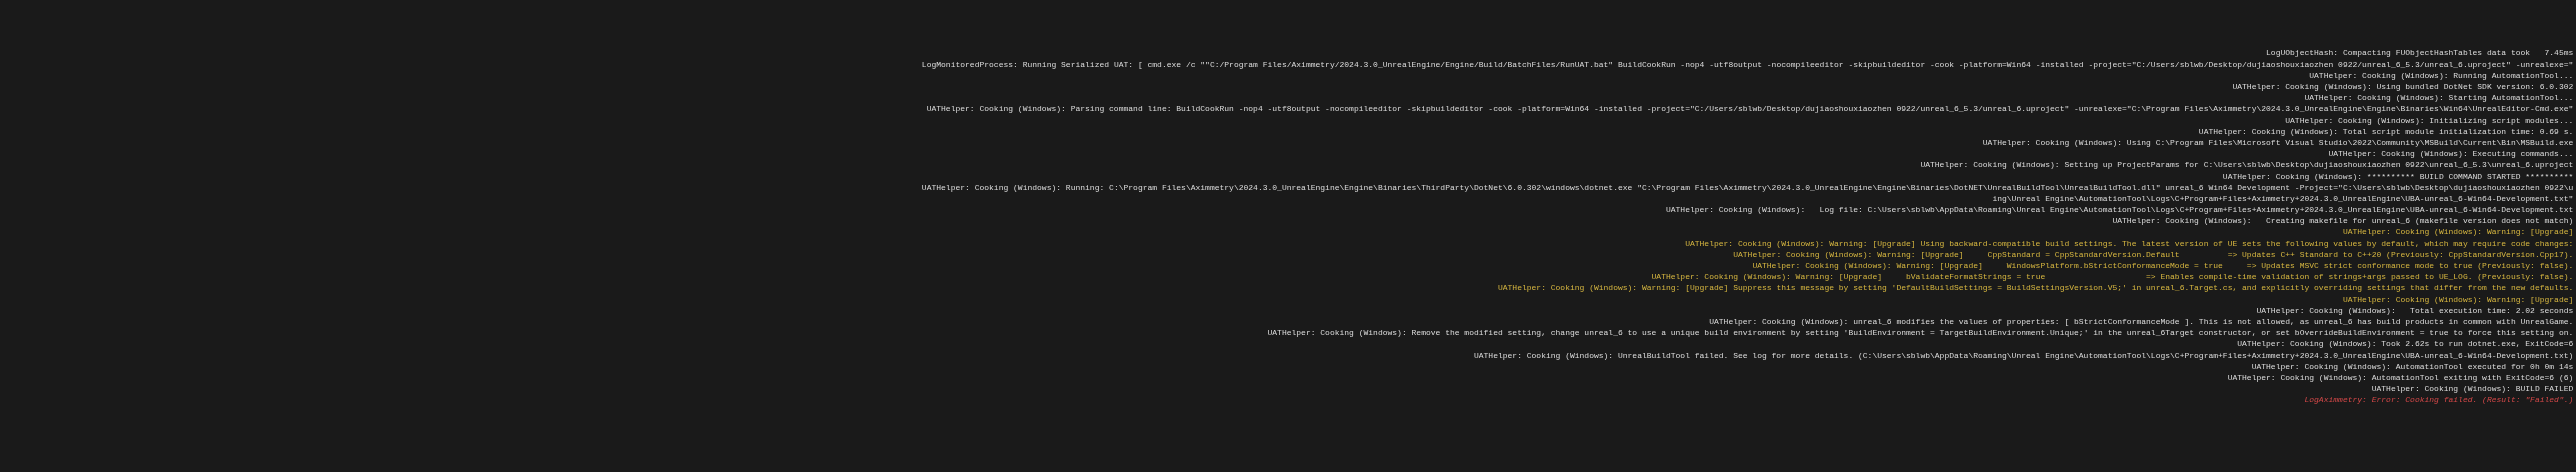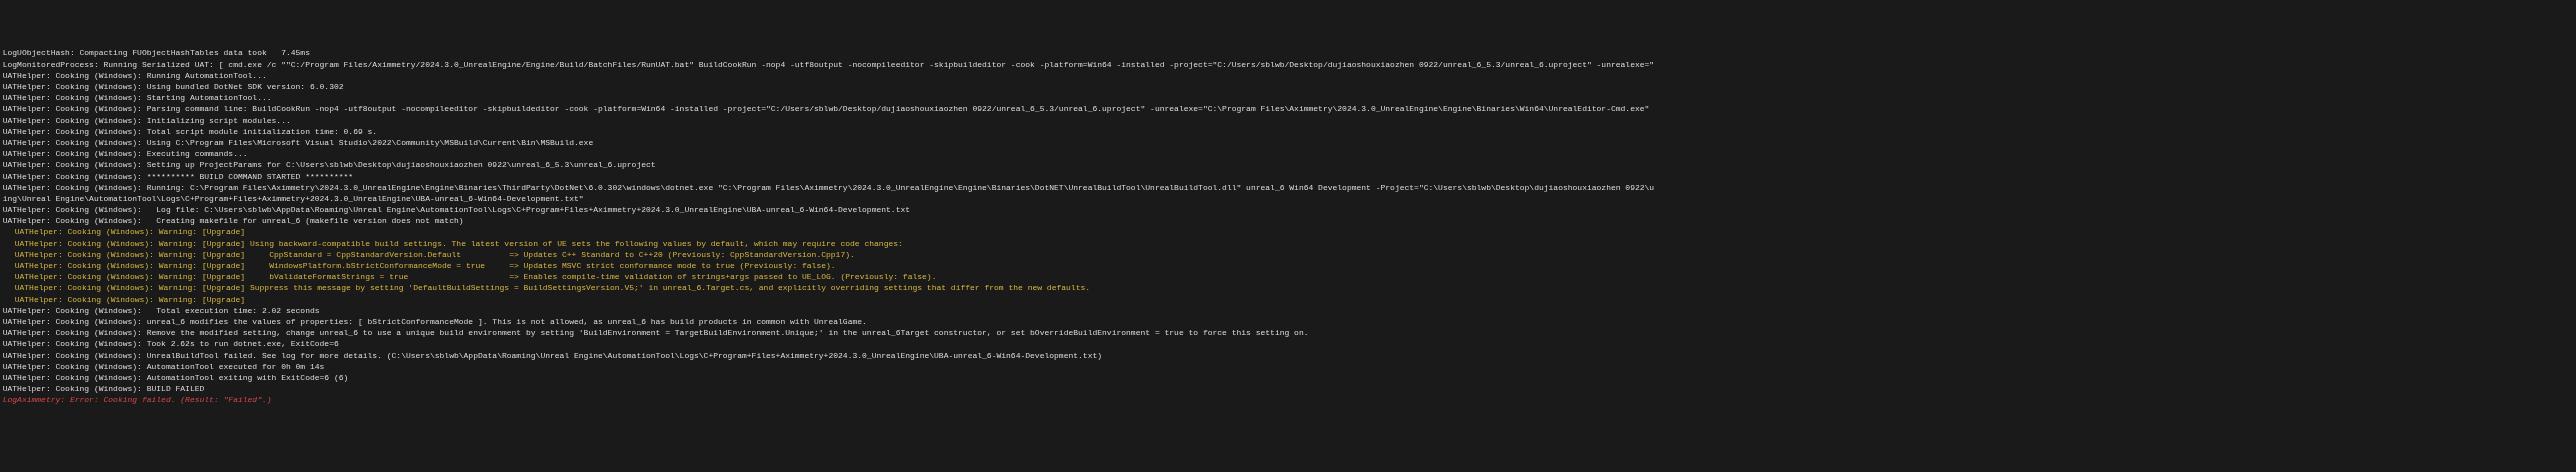--- a/index.html
+++ b/index.html
@@ -9,20 +9,21 @@
       font-family: 'Consolas', 'Courier New', monospace;
       font-size: 8px;
       line-height: 1.4;
       padding: 2.7px;
       white-space: pre;
       overflow-x: auto;
     }
     .log-line {
       display: block;
       white-space: pre;
+      text-align: right;
     }
     .text-white { color: #dddddd; }
     .text-yellow { color: #d7b740; margin-left: 12px; }
     .text-red { color: #d44848; font-style: italic; }
   </style>
 </head>
 <body>
 
 
 

